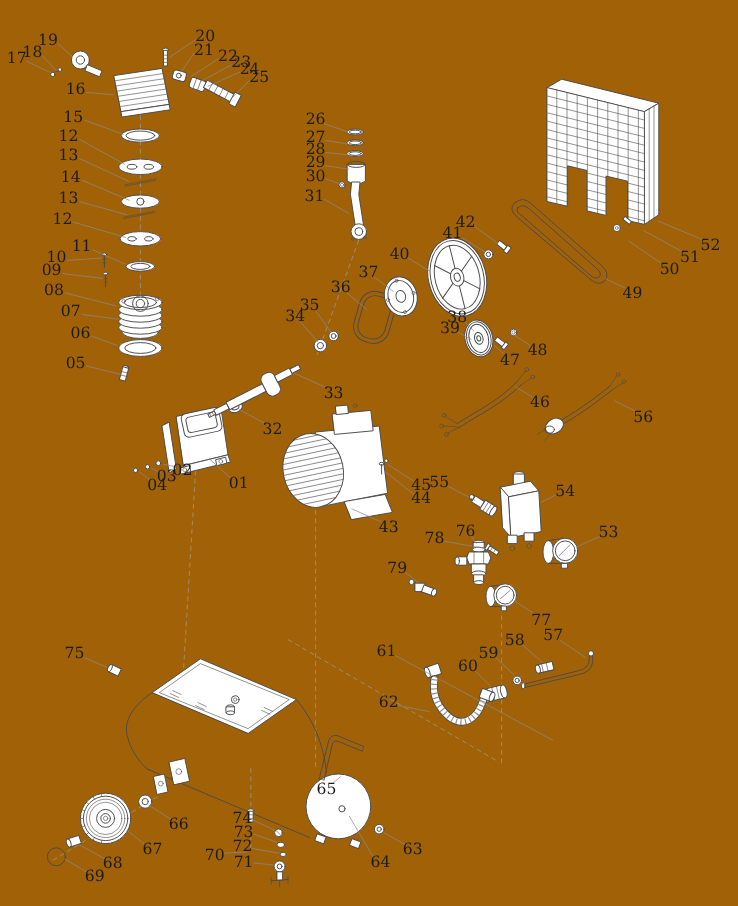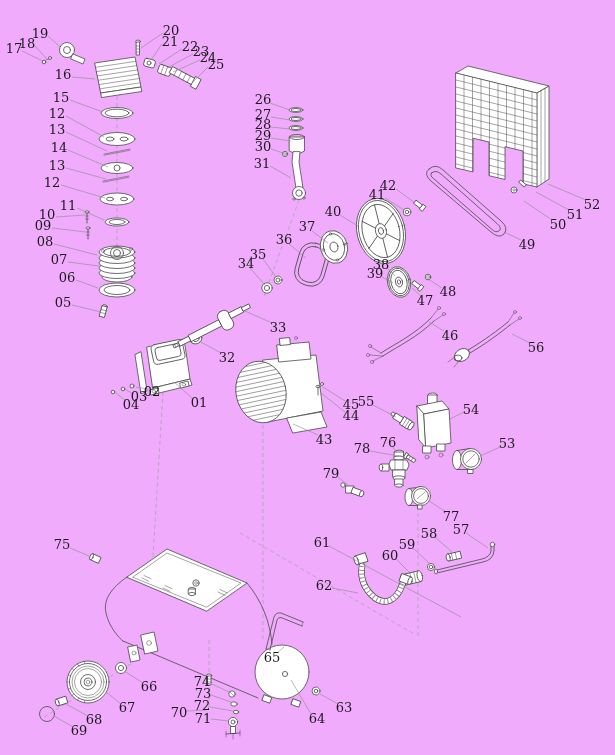--- a/index.html
+++ b/index.html
@@ -1,16 +1,16 @@
 <!DOCTYPE html>
 <html style="--line: #4a4a4a; --label: #1b1b1b;"><head>
 <meta charset="utf-8">
 <style>
   html,body{margin:0;padding:0;background:#fff;}
-  .stage{position:relative;width:615px;height:755px;background:#f0abfc;overflow:hidden;
+  .stage{position:relative;width:615px;height:755px;background:#a16207;overflow:hidden;
          font-family:"Liberation Serif","DejaVu Serif",serif;}
   svg{display:block}
   .p{stroke:var(--line,#4a4a4a);fill:#fff;stroke-width:.8;stroke-linejoin:round;stroke-linecap:round}
   .n{stroke:var(--line,#4a4a4a);fill:none;stroke-width:.8;stroke-linejoin:round;stroke-linecap:round}
   .t{stroke:var(--line,#4a4a4a);fill:none;stroke-width:.5;stroke-linecap:round}
   .c{stroke:#9a9a9a;fill:none;stroke-width:.6;stroke-dasharray:4 3}
   .leader{stroke:#8a8a8a;stroke-width:.6}
   .plabel{font:13px "DejaVu Serif","Liberation Serif",serif;fill:var(--label,#1b1b1b);
           text-anchor:middle}
 </style>

